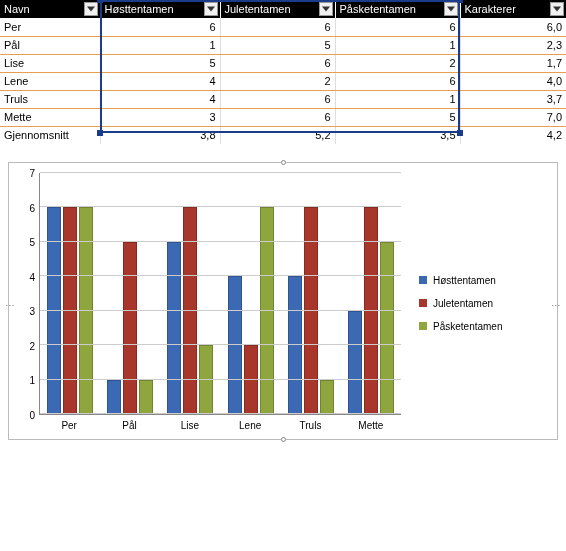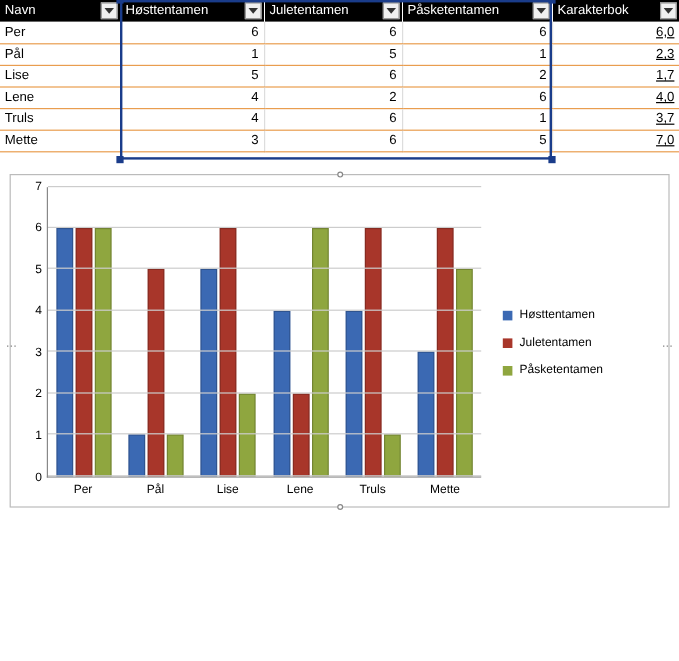--- a/index.html
+++ b/index.html
@@ -48,21 +48,21 @@
     align-items: center;
     justify-content: center;
   }
   .filter-btn svg { width: 8px; height: 6px; }
   .table td {
     padding: 2px 4px;
     border-bottom: 1px solid #e99d4f;
     border-right: 1px solid #ddd;
     height: 18px;
   }
-  .table td:last-child { border-right: none; text-decoration: underline; }
+  .table td:last-child { border-right: none; }
   .table td.num { text-align: right; }
   .table tr.summary td {
     border-top: 1.5px solid #000;
     border-bottom: none;
   }
   
   .sel-overlay {
     position: absolute;
     border: 2px solid #1a3c8a;
     pointer-events: none;
@@ -217,21 +217,21 @@
           </th>
           <th>
             <span>Påsketentamen</span>
             <span class="filter-btn">
                 <svg viewBox="0 0 10 6">
                   <path d="M0 0 L10 0 L5 6 Z" fill="#333"></path>
                 </svg>
               </span>
           </th>
           <th>
-            <span>Karakterbok</span>
+            <span>Karakterer</span>
             <span class="filter-btn">
                 <svg viewBox="0 0 10 6">
                   <path d="M0 0 L10 0 L5 6 Z" fill="#333"></path>
                 </svg>
               </span>
           </th>
         </tr>
       </thead>
       <tbody id="table-body">
       <tr>
@@ -268,20 +268,27 @@
             <td class="num">6</td>
             <td class="num">1</td>
             <td class="num">3,7</td>
           </tr>
           <tr>
             <td>Mette</td>
             <td class="num">3</td>
             <td class="num">6</td>
             <td class="num">5</td>
             <td class="num">7,0</td>
+          </tr>
+          <tr class="summary">
+            <td>Gjennomsnitt</td>
+            <td class="num">3,8</td>
+            <td class="num">5,2</td>
+            <td class="num">3,5</td>
+            <td class="num">4,2</td>
           </tr>
         </tbody>
     </table>
 
     <div class="sel-overlay" style="left:100px; top:0px; width:360px; height:133px;"></div>
     <div class="sel-handle" style="left:97px; top:-3px;"></div>
     <div class="sel-handle" style="left:97px; top:130px;"></div>
     <div class="sel-handle" style="left:457px; top:-3px;"></div>
     <div class="sel-handle" style="left:457px; top:130px;"></div>
   </div>

